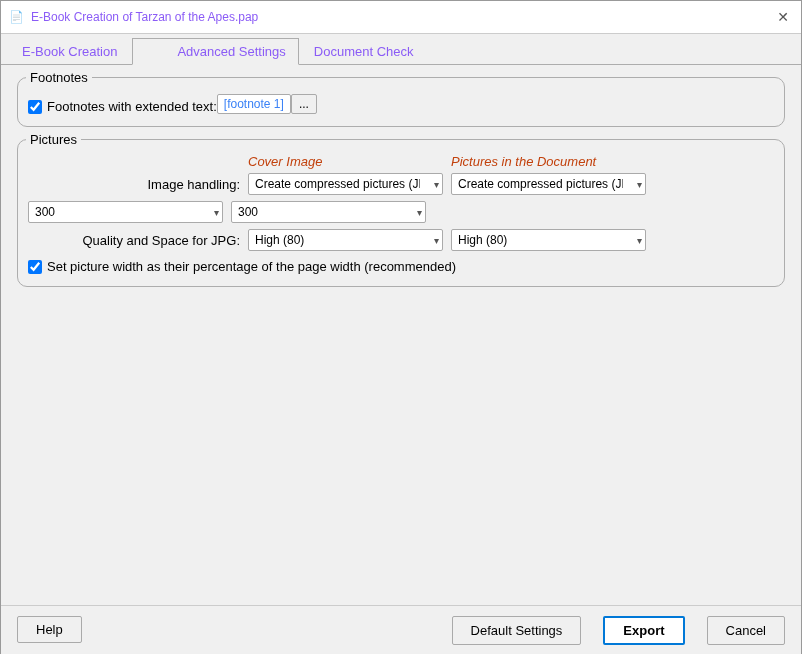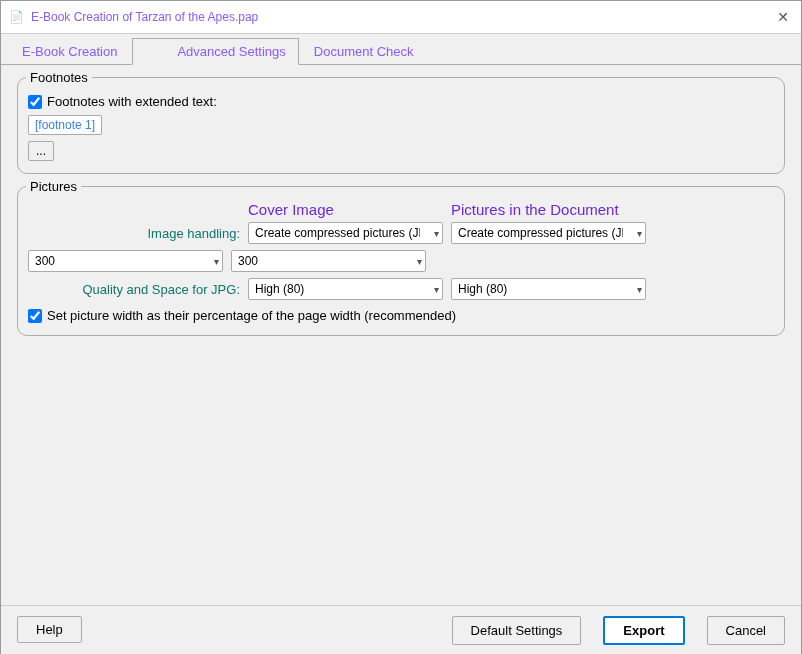--- a/index.html
+++ b/index.html
@@ -106,23 +106,21 @@
       padding: 0 4px;
       font-size: 13px;
       color: #000;
     }
     .group-content {
       margin-top: 8px;
     }
 
     .footnotes-row {
       display: flex;
-      align-items: flex-start;
-      gap: 6px;
-      flex-direction: column;
+      align-items: flex-end;
     }
     .checkbox-label {
       display: flex;
       align-items: center;
       gap: 5px;
       cursor: pointer;
     }
     .checkbox-label input[type="checkbox"] {
       width: 14px;
       height: 14px;
@@ -148,35 +146,36 @@
     .pictures-grid {
       margin-top: 6px;
     }
     .pictures-header-row {
       display: flex;
       margin-left: 220px;
       margin-bottom: 4px;
     }
     .col-header {
       width: 195px;
-      font-size: 15px;
-      color: #6d28d9;
+      font-size: 13px;
+      color: #c2410c;
       margin-right: 8px;
+      font-style: italic;
     }
     .pictures-row {
       display: flex;
       align-items: center;
       margin-bottom: 6px;
     }
     .row-label {
       width: 220px;
       text-align: right;
       padding-right: 8px;
       font-size: 13px;
-      color: #0f766e;
+      color: #000000;
       flex-shrink: 0;
     }
     .select-wrapper {
       width: 195px;
       margin-right: 8px;
       position: relative;
     }
     .select-wrapper select {
       width: 100%;
       padding: 3px 22px 3px 6px;

